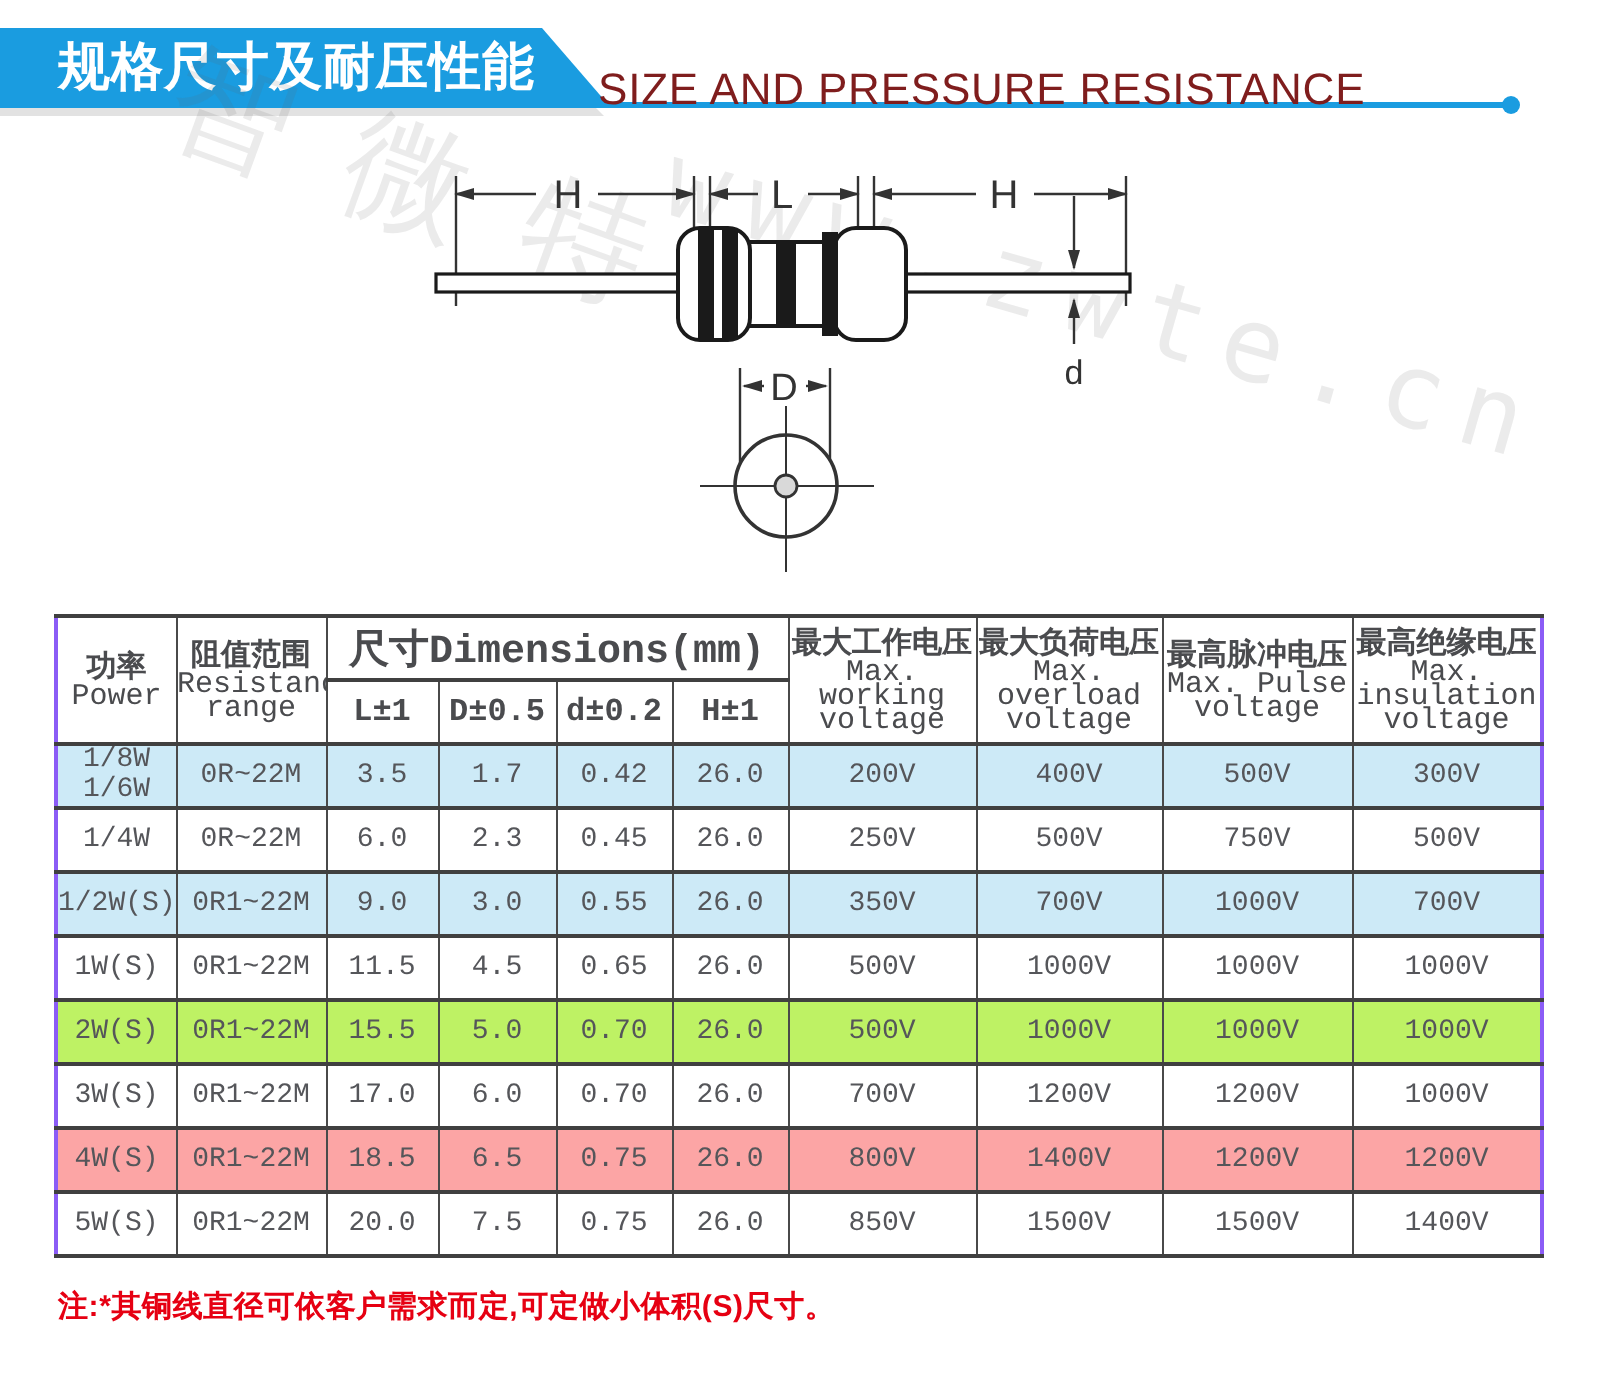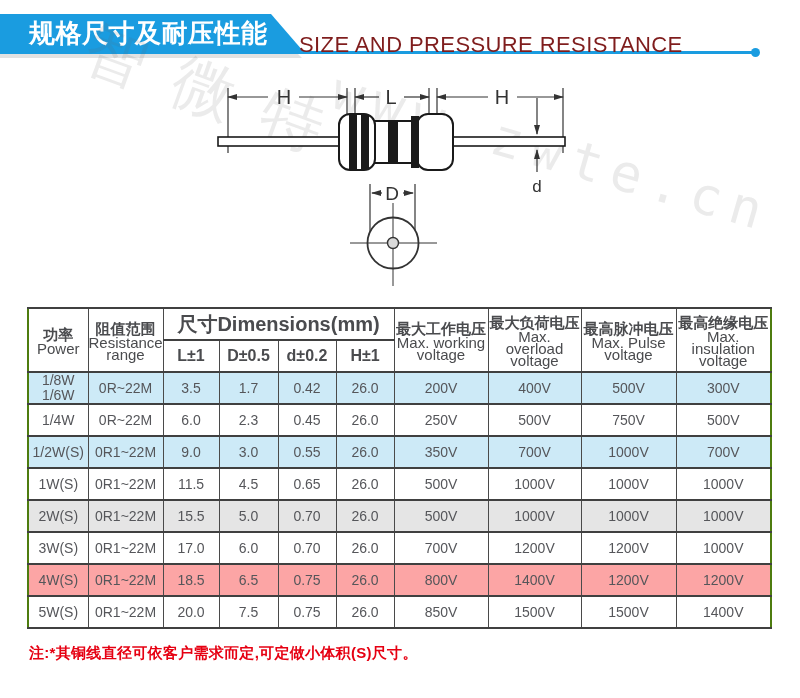--- a/index.html
+++ b/index.html
@@ -29,21 +29,21 @@
   
   .diagram{position:absolute;left:0;top:60px;width:800px;height:240px;z-index:2;}
   .diagram text{fill:#333;font-family:"Liberation Sans","DejaVu Sans",sans-serif;}
   
   .spec-table{position:absolute;left:27px;top:307px;z-index:2;
     border-collapse:collapse;table-layout:fixed;width:743px;}
   .spec-table td,.spec-table th{
     border-left:1px solid #4a4a4a;border-right:1px solid #4a4a4a;
     border-top:2px solid #404040;border-bottom:2px solid #404040;
     padding:0;text-align:center;vertical-align:middle;overflow:hidden;}
-  .spec-table{border:2px solid #4d7c0f;}
+  .spec-table{border:2px solid #8b5cf6;font-family:Liberation Mono, monospace;}
   .spec-table thead th{background:#fff;color:#4A4B4E;}
   .h-zh{font-size:15px;font-weight:700;line-height:17px;}
   .h-en{font-size:15px;font-weight:400;line-height:12px;}
   .h-dims{font-size:20px;font-weight:700;}
   .h-sub{font-size:16px;font-weight:700;}
   .spec-table thead tr{height:32px;}
   .spec-table tbody tr{height:32px;padding-left:36px;}
   .spec-table tbody td{font-size:14px;color:#55565A;}
   .power-cell{white-space:pre-line;line-height:15px;}
   
@@ -232,21 +232,21 @@
           <td>0R1~22M</td>
           <td>11.5</td>
           <td>4.5</td>
           <td>0.65</td>
           <td>26.0</td>
           <td>500V</td>
           <td>1000V</td>
           <td>1000V</td>
           <td>1000V</td>
         </tr>
-        <tr style="background: #e5e5e5;">
+        <tr style="background: #bef264;">
           <td class="power-cell">2W(S)</td>
           <td>0R1~22M</td>
           <td>15.5</td>
           <td>5.0</td>
           <td>0.70</td>
           <td>26.0</td>
           <td>500V</td>
           <td>1000V</td>
           <td>1000V</td>
           <td>1000V</td>

